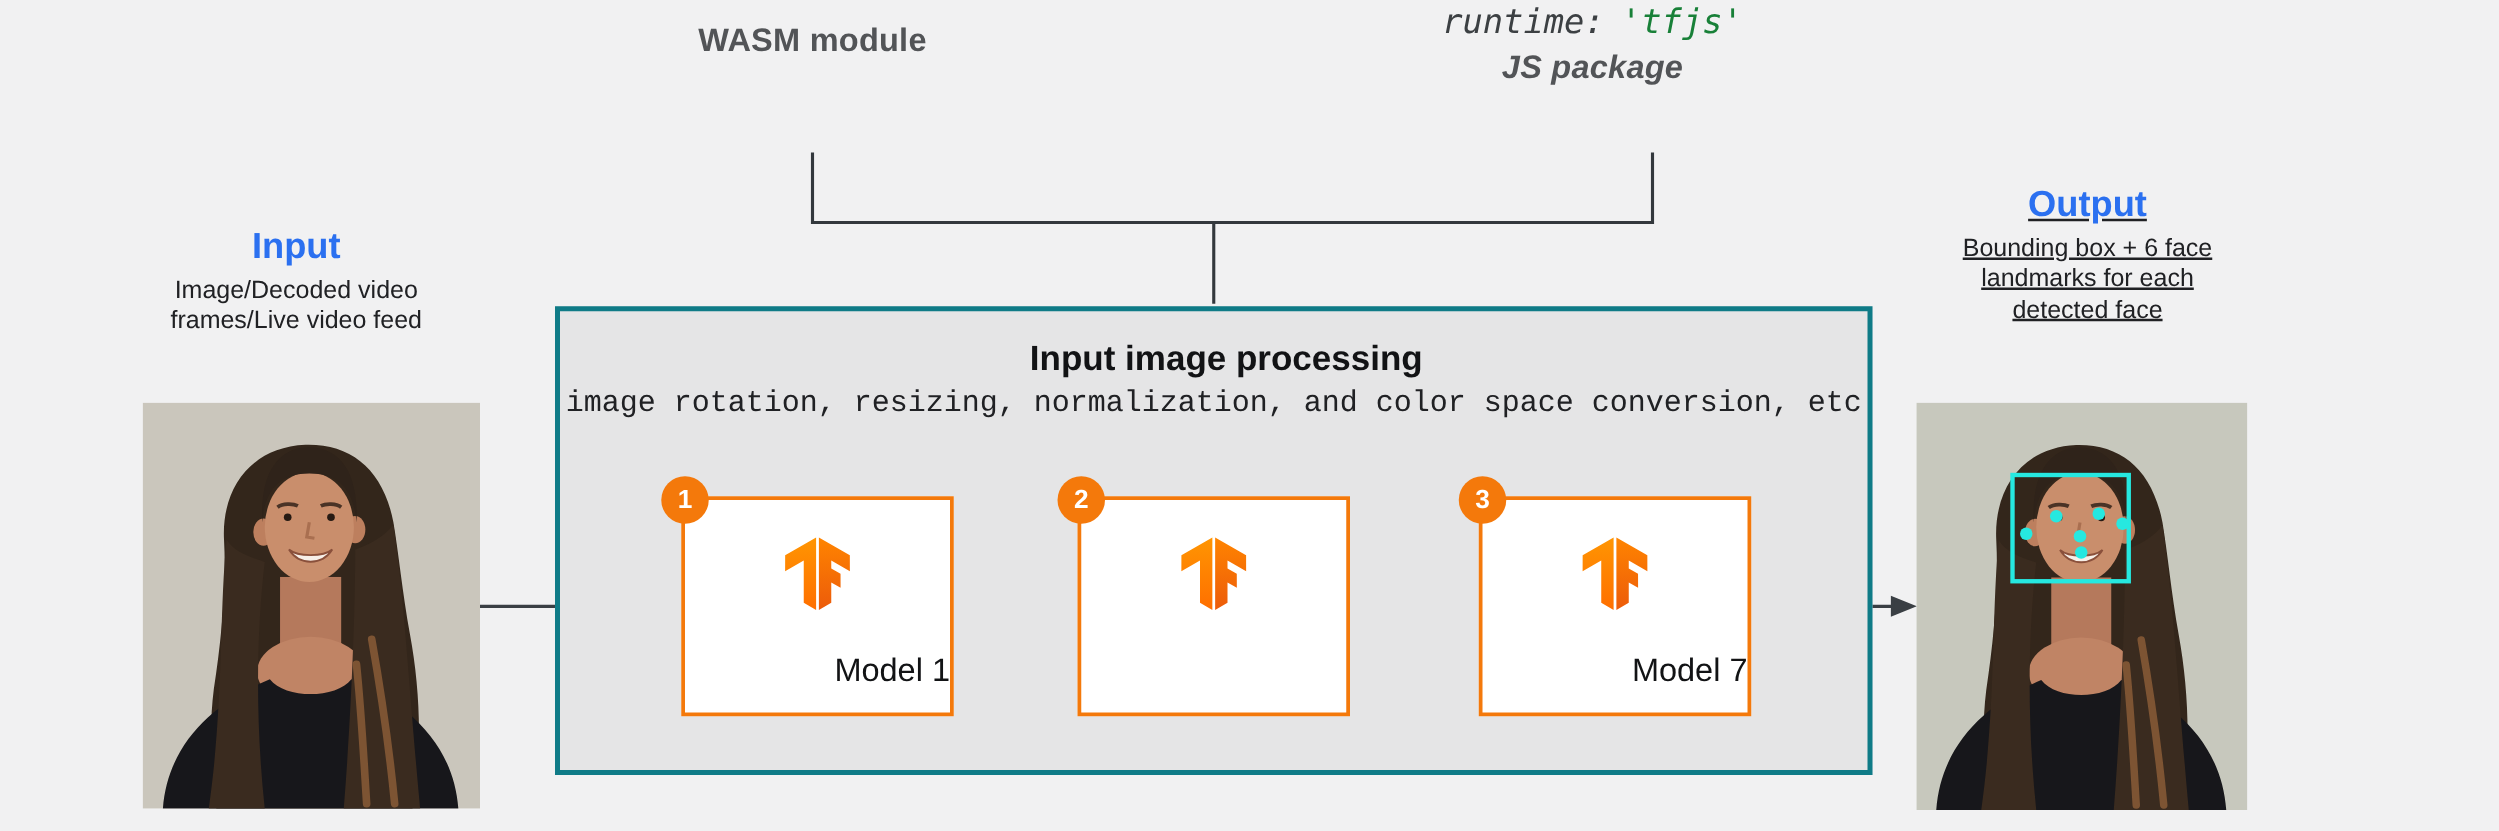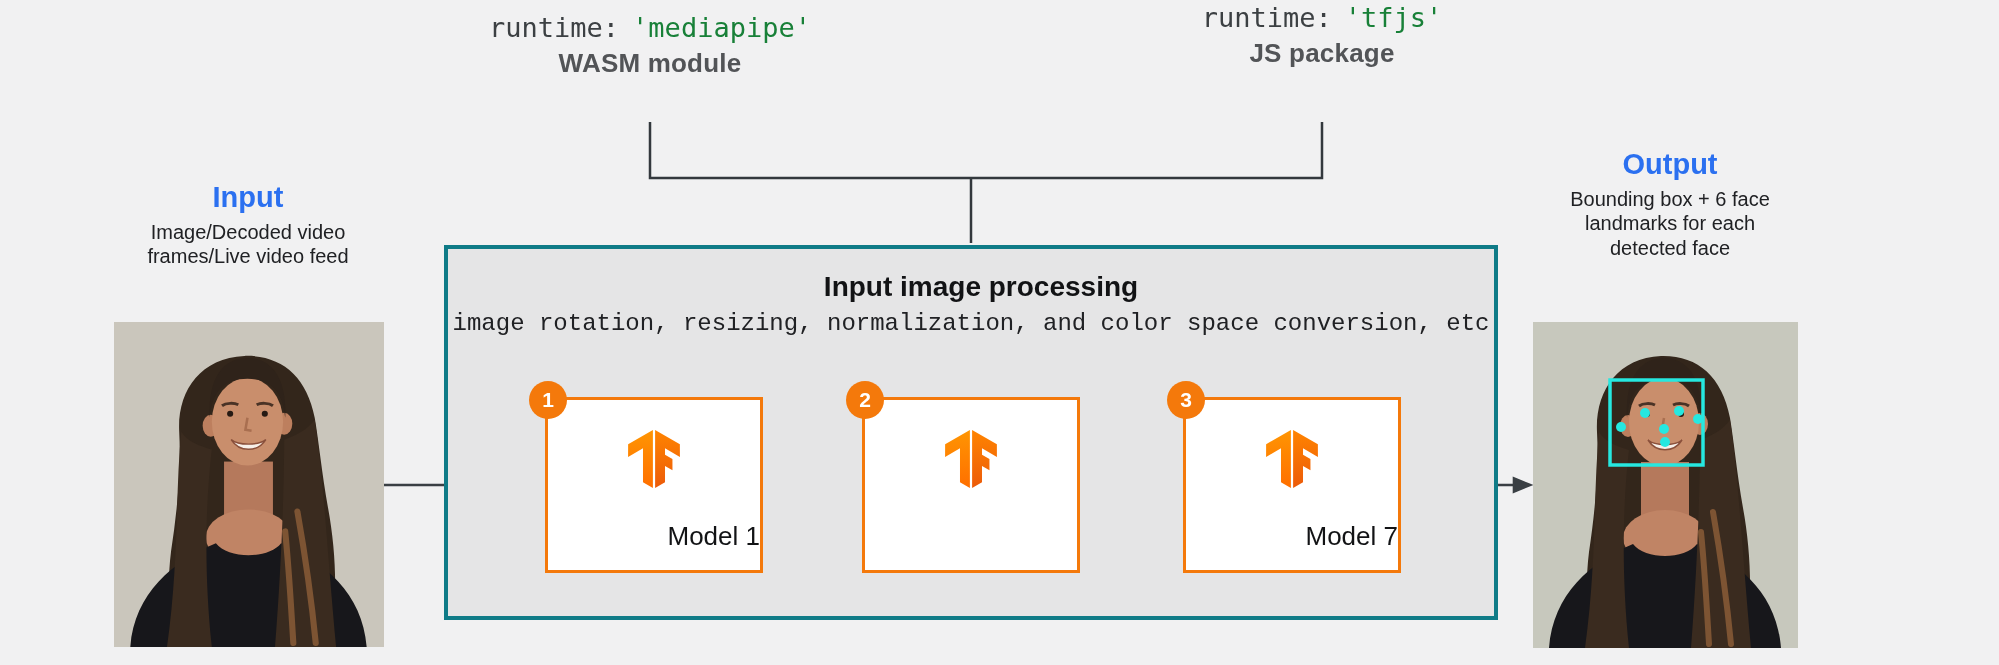--- a/index.html
+++ b/index.html
@@ -8,29 +8,29 @@
     --arrow_gray:#3a3f44; --cyan_overlay:#26e8e0; --text_dark:#202124;
   }
   html,body{margin:0;padding:0;background:var(--background);}
   .canvas{position:relative;width:1999px;height:665px;background:var(--background);
     font-family:"Liberation Sans",sans-serif;color:var(--text_dark);overflow:hidden;}
   .connectors{position:absolute;left:0;top:0;width:1999px;height:665px;pointer-events:none;}
 
   
   .runtime-label{position:absolute;width:500px;text-align:center;}
   .runtime-label.mp{left:400px;top:12px;}
-  .runtime-label.tf{left:1072px;top:2px;}
+  .runtime-label.tf{left:1024px;top:2px;font-style:italic;}
   .code{font-family:"DejaVu Sans Mono","Liberation Mono",monospace;font-size:27px;color:var(--code_gray);}
   .code .val{color:var(--code_green);margin-left:13px;}
   .runtime-caption{font-size:26px;font-weight:bold;color:var(--caption_gray);margin-top:5px;letter-spacing:.2px;}
 
   
   .io-block{position:absolute;width:320px;text-align:center;}
-  .io-block.in{left:88px;top:181px;}
-  .io-block.out{left:1510px;top:148px;}
+  .io-block.in{left:77px;top:181px;}
+  .io-block.out{left:1510px;top:148px;text-decoration:underline;}
   .io-title{font-size:29px;font-weight:bold;color:var(--accent_blue);}
   .io-desc{font-size:20px;line-height:1.22;color:var(--text_dark);margin-top:6px;white-space:pre-line;}
 
   
   .photo{position:absolute;overflow:hidden;}
   .photo.left{left:114px;top:322px;width:270px;height:325px;}
   .photo.right{left:1533px;top:322px;width:265px;height:326px;}
   .photo svg{display:block;width:100%;height:100%;}
 
   
@@ -75,21 +75,20 @@
       <line x1="763" y1="485" x2="844" y2="485"></line>
       <polygon points="859,485 843,478.5 843,491.5"></polygon>
       <line x1="1080" y1="485" x2="1165" y2="485"></line>
       <polygon points="1180,485 1164,478.5 1164,491.5"></polygon>
       <line x1="1403" y1="485" x2="1515" y2="485"></line>
       <polygon points="1530,485 1514,478.5 1514,491.5"></polygon>
     </g>
   </svg>
 
   <div class="runtime-label mp">
-    <div class="code"><span>runtime:</span><span class="val">'mediapipe'</span></div>
     <div class="runtime-caption">WASM module</div>
   </div>
   <div class="runtime-label tf">
     <div class="code"><span>runtime:</span><span class="val">'tfjs'</span></div>
     <div class="runtime-caption">JS package</div>
   </div>
 
   <div class="io-block in">
     <div class="io-title">Input</div>
     <div class="io-desc">Image/Decoded video

